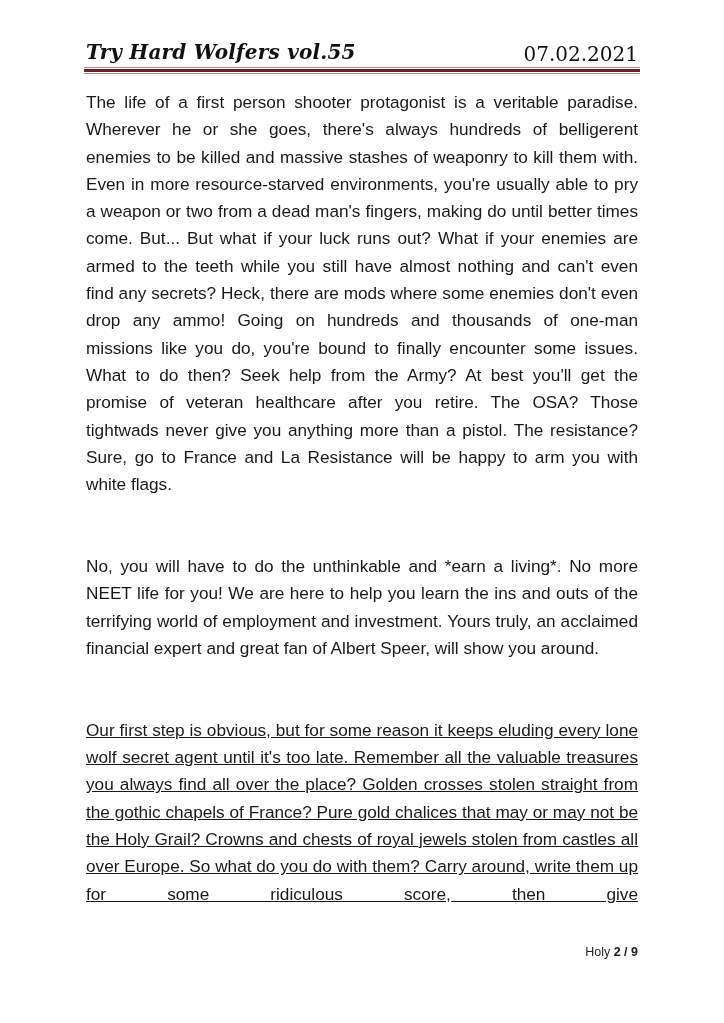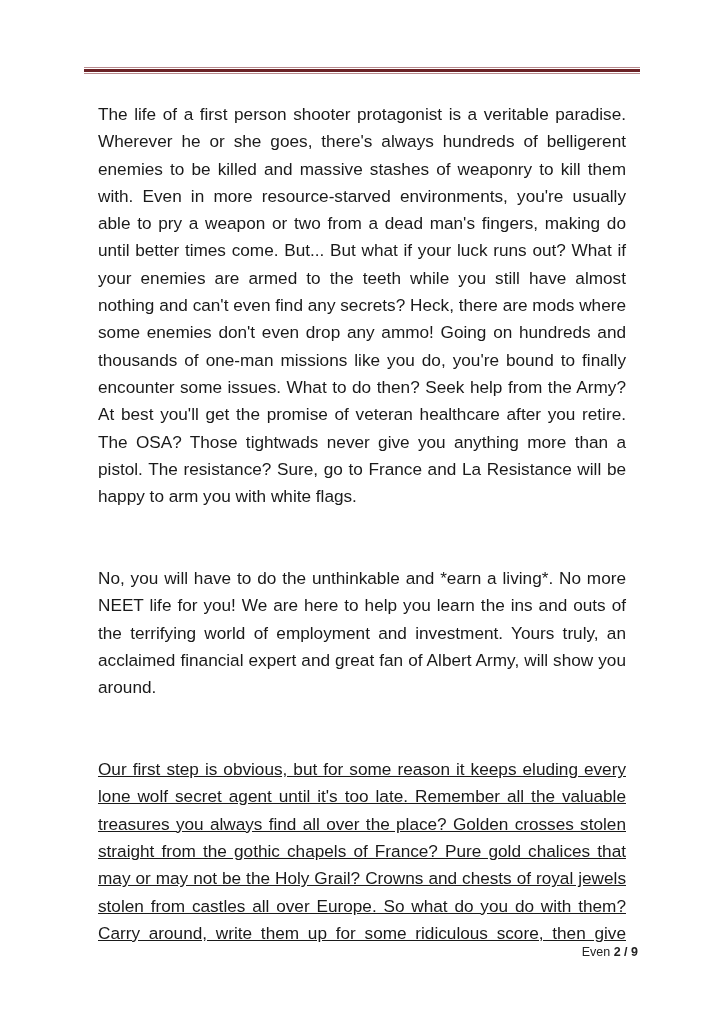--- a/index.html
+++ b/index.html
@@ -6,38 +6,42 @@
     body { width: 724px; height: 1023px; position: relative; overflow: hidden; }
     .page { position: absolute; left: 0; top: 0; width: 724px; height: 1023px; background: #fff; }
     .header { position: absolute; left: 86px; top: 38px; width: 552px; height: 28px; }
     .header-title { position: absolute; left: 0; top: 2px; font-family: "DejaVu Serif", serif; font-size: 20px; font-style: italic; font-weight: bold; color: #111; letter-spacing: 0.2px; }
     .header-date { position: absolute; right: 0; top: 4px; font-family: "DejaVu Serif", serif; font-size: 20px; color: #111; }
     .rule { position: absolute; left: 84px; top: 67px; width: 556px; }
     .rule .thin1 { height: 1px; background: #b98b8e; }
     .rule .thick { height: 3px; background: #6b2226; margin-top: 1px; }
     .rule .thin2 { height: 1px; background: #b98b8e; margin-top: 1px; }
     .body-text { position: absolute; left: 86px; top: 89px; width: 552px; font-family: "Liberation Sans", sans-serif; font-size: 17.2px; line-height: 27.3px; color: #1a1a1a; text-align: justify; }
-    .body-text p { margin: 12px; }
+    .body-text p { margin: 0; }
     .body-text p.gap { margin-top: 54.6px; }
     .body-text p.last { text-align-last: justify; text-decoration: underline; }
     .footer { position: absolute; right: 86px; top: 945px; font-family: "Liberation Sans", sans-serif; font-size: 12.5px; color: #222; }
     .footer b { font-weight: bold; }
   </style>
 </head>
 <body>
 
 <div class="page">
+  <div class="header">
+    <span class="header-title">Try Hard Wolfers vol.55</span>
+    <span class="header-date">07.02.2021</span>
+  </div>
   <div class="rule">
     <div class="thin1"></div>
     <div class="thick" style="background: rgb(107, 34, 38);"></div>
     <div class="thin2"></div>
   </div>
 
   <div class="body-text">
     <p>The life of a first person shooter protagonist is a veritable paradise. Wherever he or she goes, there's always hundreds of belligerent enemies to be killed and massive stashes of weaponry to kill them with. Even in more resource-starved environments, you're usually able to pry a weapon or two from a dead man's fingers, making do until better times come. But... But what if your luck runs out? What if your enemies are armed to the teeth while you still have almost nothing and can't even find any secrets? Heck, there are mods where some enemies don't even drop any ammo! Going on hundreds and thousands of one-man missions like you do, you're bound to finally encounter some issues. What to do then? Seek help from the Army? At best you'll get the promise of veteran healthcare after you retire. The OSA? Those tightwads never give you anything more than a pistol. The resistance? Sure, go to France and La Resistance will be happy to arm you with white flags.</p>
-    <p class="gap">No, you will have to do the unthinkable and *earn a living*. No more NEET life for you! We are here to help you learn the ins and outs of the terrifying world of employment and investment. Yours truly, an acclaimed financial expert and great fan of Albert Army, will show you around.</p>
+    <p class="gap">No, you will have to do the unthinkable and *earn a living*. No more NEET life for you! We are here to help you learn the ins and outs of the terrifying world of employment and investment. Yours truly, an acclaimed financial expert and great fan of Albert Speer, will show you around.</p>
     <p class="gap last">Our first step is obvious, but for some reason it keeps eluding every lone wolf secret agent until it's too late. Remember all the valuable treasures you always find all over the place? Golden crosses stolen straight from the gothic chapels of France? Pure gold chalices that may or may not be the Holy Grail? Crowns and chests of royal jewels stolen from castles all over Europe. So what do you do with them? Carry around, write them up for some ridiculous score, then give</p>
   </div>
 
   <div class="footer">
-    <span>Even </span><b>2</b><b> / </b><b>9</b>
+    <span>Holy </span><b>2</b><b> / </b><b>9</b>
   </div>
 </div>
 
 </body></html>

